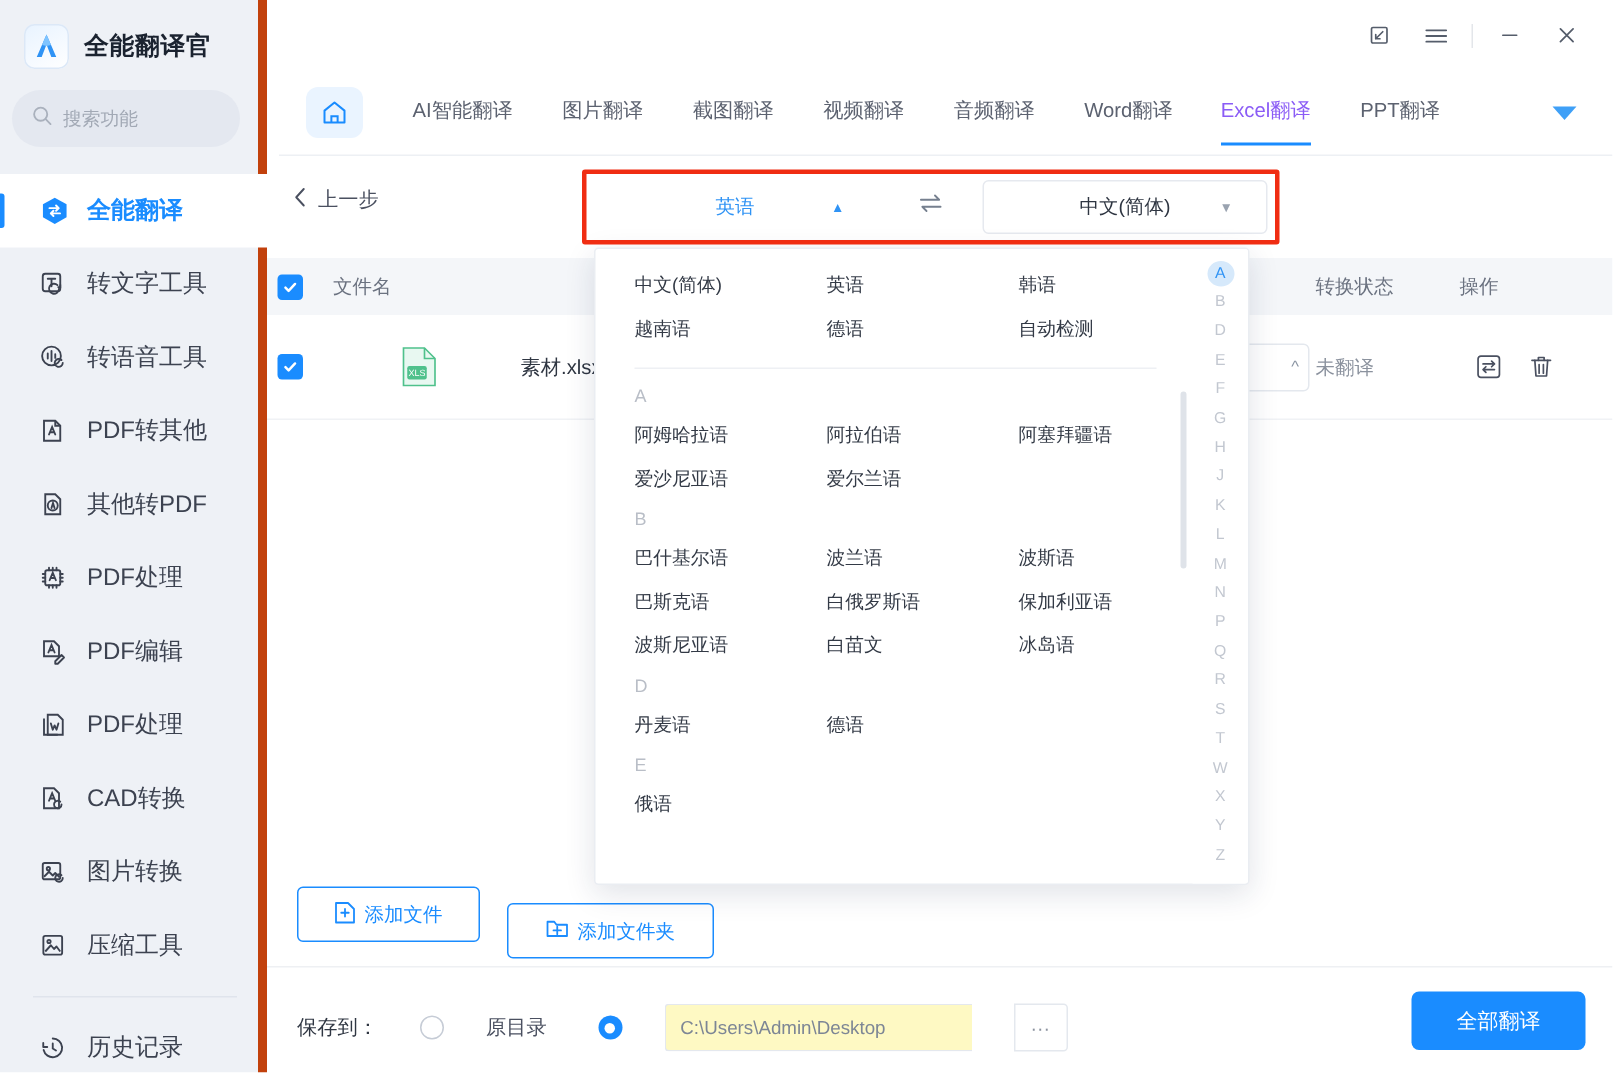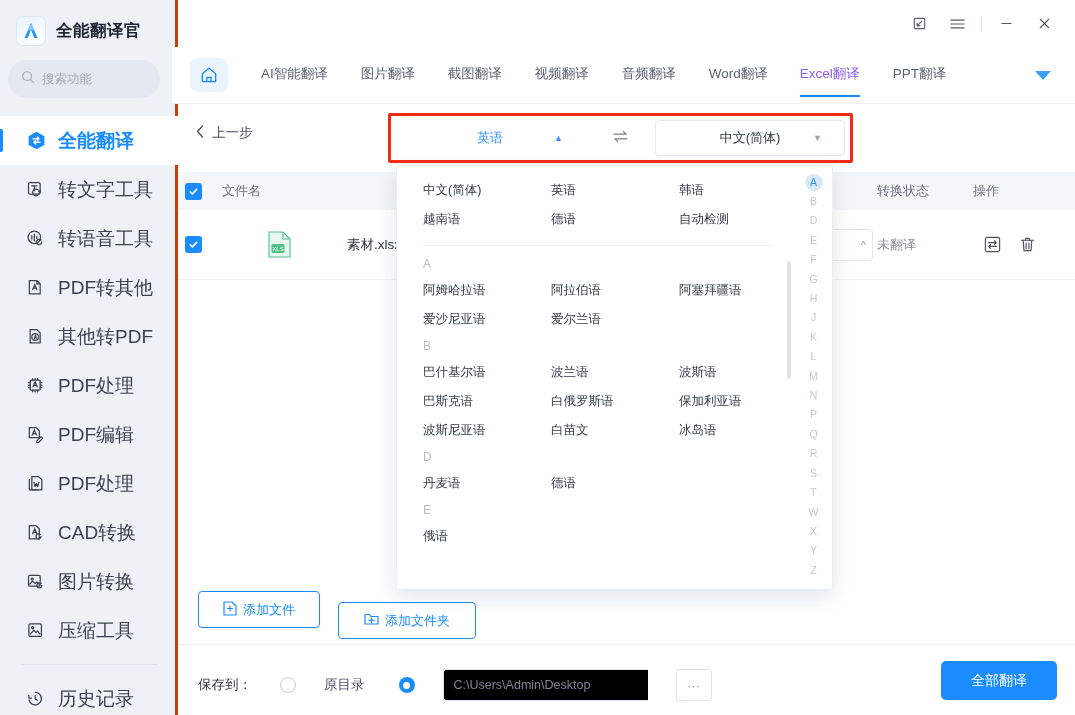--- a/index.html
+++ b/index.html
@@ -9,21 +9,21 @@
     background: #ffffff;
     overflow: hidden;
     -webkit-font-smoothing: antialiased;
   }
   #app { position: relative; width: 1075px; height: 715px; background: #fff; }
 
   
   .sidebar {
     position: absolute; left: 0; top: 0; width: 178px; height: 715px;
     background: #eef1f6;
-    border-right: 3px solid #c2410c;
+    border-right: 6px solid #c2410c;
   }
   .brand { display: flex; align-items: center; gap: 10px; padding: 13px 0 0 16px; height: 48px; }
   .brand-logo {
     width: 30px; height: 30px; border-radius: 7px;
     background: linear-gradient(150deg,#e8f3ff 0%, #ffffff 100%);
     display: flex; align-items: center; justify-content: center;
     box-shadow: 0 0 0 1px #dce8f7 inset;
   }
   .brand-title { font-size: 16.5px; font-weight: bold; color: #1b2330; letter-spacing: .5px; }
 
@@ -32,42 +32,42 @@
     background: #e4e8f0; border-radius: 19px;
     display: flex; align-items: center; gap: 7px; padding-left: 13px;
   }
   .searchbox .ph { font-size: 12.5px; color: #a2a9b5; }
 
   .nav { position: absolute; left: 0; top: 116px; width: 178px; }
   .nav-item {
     position: relative; display: flex; align-items: center; gap: 11px;
     height: 49px; padding-left: 25px; cursor: default;
   }
-  .nav-item .lbl { font-size: 19px; color: #3c4250; white-space: nowrap; }
+  .nav-item .lbl { font-size: 16px; color: #3c4250; white-space: nowrap; }
   .nav-item.active { background: #ffffff; }
   .nav-item.active .lbl { color: #1a8cff; font-weight: bold; }
   .nav-item.active::before {
     content:""; position: absolute; left: 0; top: 13px; width: 3px; height: 23px;
     background: #1a8cff; border-radius: 0 2px 2px 0;
   }
   .nav-ico { width: 22px; height: 22px; display: flex; align-items: center; justify-content: center; flex: 0 0 22px; }
   .nav-sep { height: 1px; background: #dfe4ec; margin: 9px 20px 9px 22px; }
 
   
   .titlebar {
     position: absolute; left: 178px; top: 0; right: 0; height: 47px;
     background: #fff; display: flex; align-items: center; justify-content: flex-end;
     padding-right: 12px; gap: 0;
   }
   .win-btn { width: 38px; height: 34px; display: flex; align-items: center; justify-content: center; cursor: default; }
   .win-div { width: 1px; height: 16px; background: #e3e6ea; margin: 0 5px; }
 
   
   .tabbar {
-    position: absolute; left: 172px; top: 47px; right: 0; height: 57px;
+    position: absolute; left: 186px; top: 47px; right: 0; height: 57px;
     background: #fff; display: flex; align-items: center;
     border-bottom: 1px solid #edf0f4;
   }
   .home-ico { margin-left: 18px; width: 38px; height: 34px; border-radius: 8px; background: #eaf4ff;
               display: flex; align-items: center; justify-content: center; }
   .tab {
     position: relative; font-size: 13.5px; color: #5c6270; padding: 0 0 3px 0;
     margin-left: 33px; white-space: nowrap; cursor: default;
   }
   .tab.active { color: #8b5cf6; margin-left: 32px; }
@@ -191,21 +191,21 @@
   .radio { width: 16px; height: 16px; border-radius: 50%; border: 1.5px solid #c6ccd6; background: #fff; }
   .radio.on { border: none; background: #1a8cff; position: relative; }
   .radio.on::after {
     content:""; position: absolute; left: 4.5px; top: 4.5px; width: 7px; height: 7px;
     border-radius: 50%; background: #fff;
   }
   .radio-lab { font-size: 13.5px; color: #4a5060; }
   .pathbox {
     width: 205px; height: 32px; border: 1px solid #e4e8ee; border-right: none;
     border-radius: 3px 0 0 3px; display: flex; align-items: center; padding-left: 10px;
-    font-size: 12.5px; color: #7d8695; background: #000000;
+    font-size: 12.5px; color: #7d8695; background: #fef9c3;
   }
   .pathbtn {
     width: 36px; height: 32px; border: 1px solid #e4e8ee; border-radius: 0 3px 3px 0;
     display: flex; align-items: center; justify-content: center; color: #8b929e; font-size: 13px;
     background: #fff;
   }
   .translate-all {
     position: absolute; right: 18px; top: 16px; width: 116px; height: 39px;
     background: #1a8cff; border-radius: 5px; color: #fff; font-size: 14px;
     display: flex; align-items: center; justify-content: center; cursor: default;

